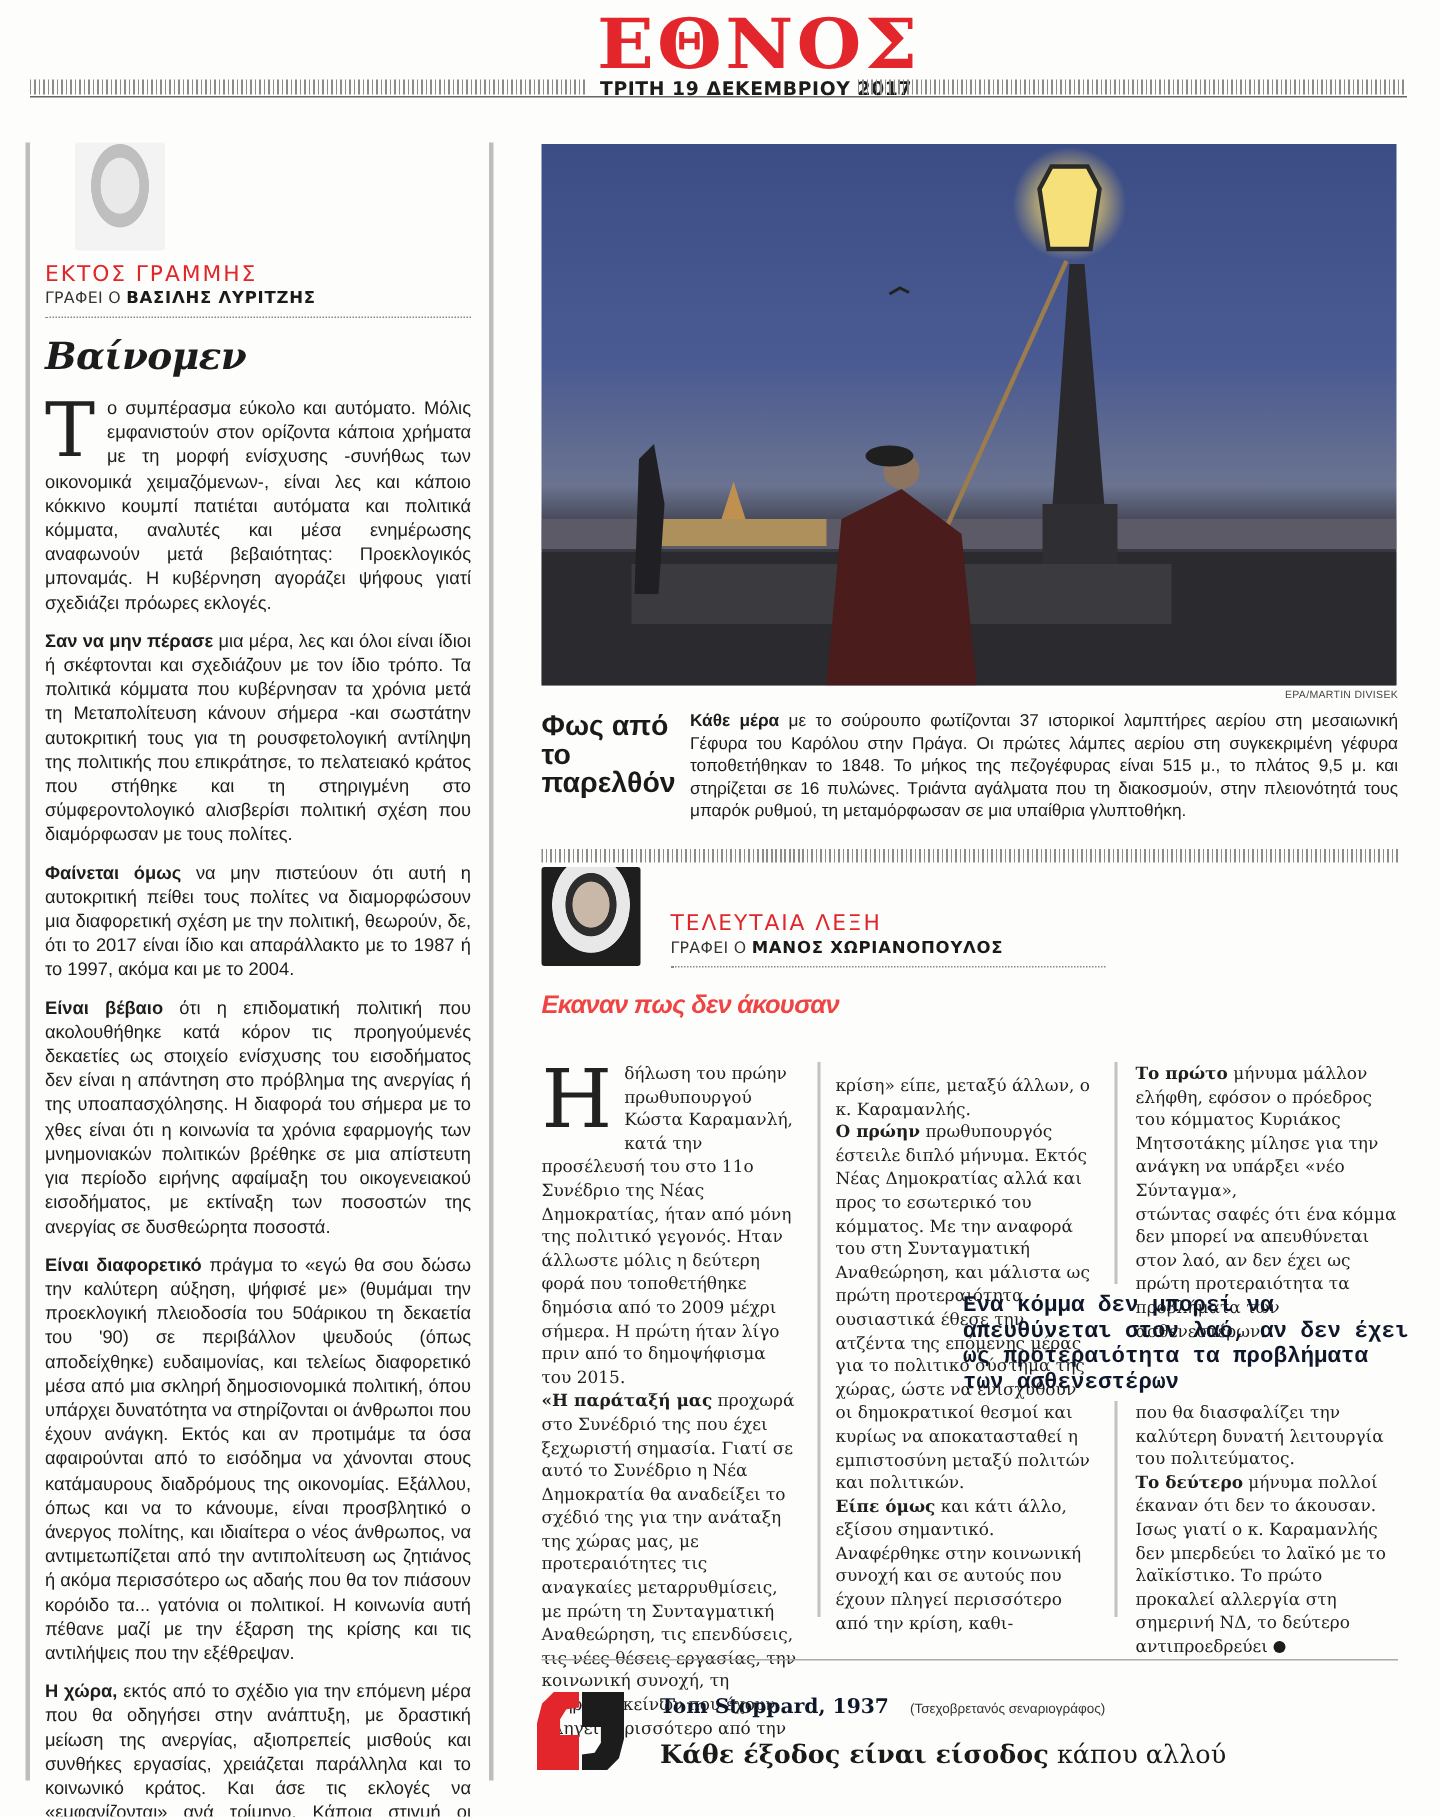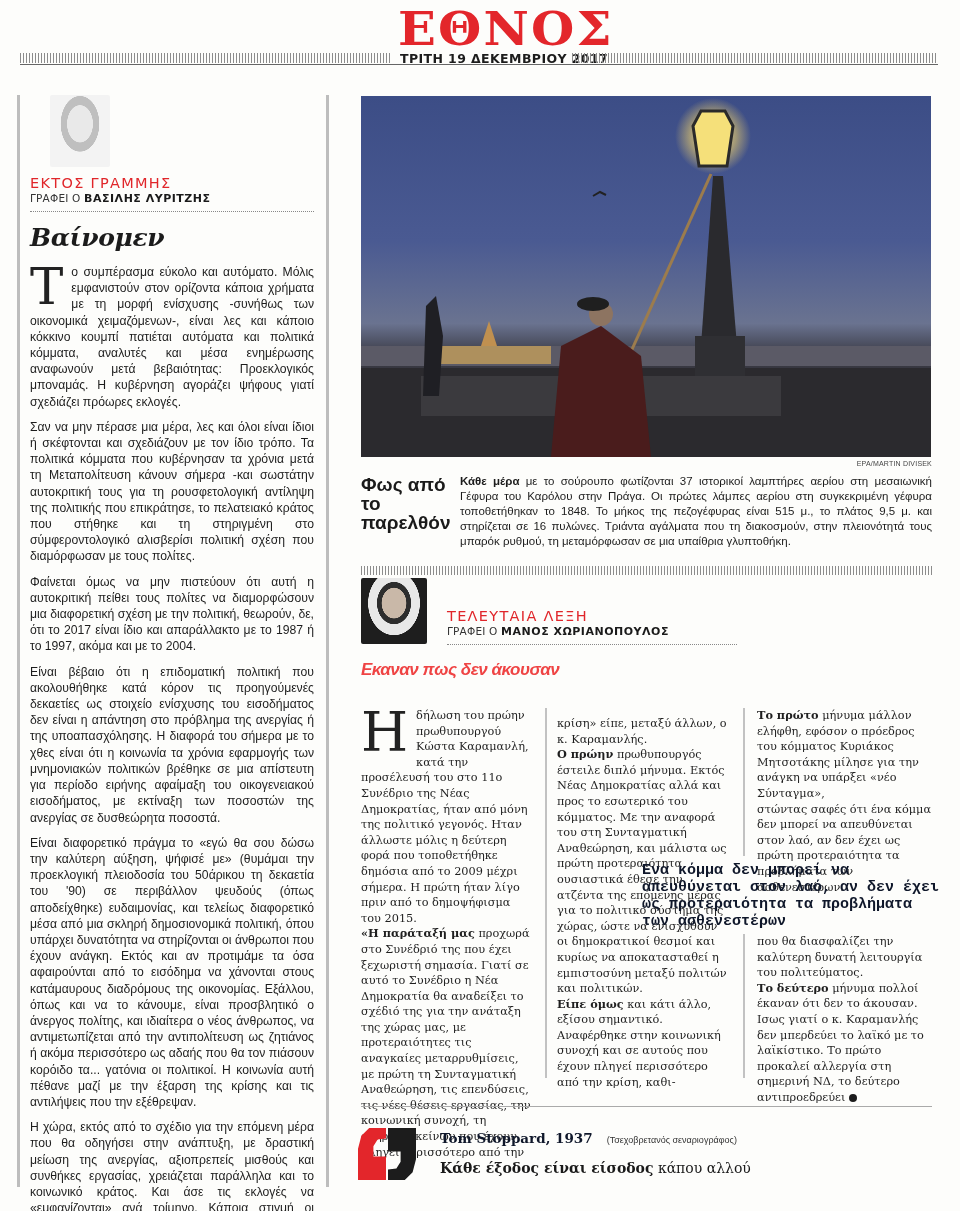--- a/index.html
+++ b/index.html
@@ -20,21 +20,21 @@
   .portrait { width: 60px; height: 72px; margin-left: 20px; background: radial-gradient(ellipse at 50% 40%, #e9e9e9 0 30%, #bfbfbf 31% 45%, #f3f3f3 46%); border-radius: 2px; position: relative; }
   .portrait.dark { background: radial-gradient(ellipse at 50% 38%, #c9b8a8 0 26%, #2d2d2d 27% 36%, #e8e8e8 37% 55%, #1e1e1e 56%); }
   .col-kicker { font-family: "DejaVu Sans", sans-serif; font-size: 14.5px; letter-spacing: 1.3px; color: #e0262a; margin-top: 8px; }
   .byline { font-size: 10.5px; color: #333; margin-top: 1px; letter-spacing: 0.2px; }
   .byline b { font-weight: bold; font-size: 11px; letter-spacing: 0.5px; color: #1a1a1a; }
   .dotted { border-bottom: 1px dotted #888; margin-top: 6px; }
   .headline-left { font-family: "DejaVu Serif", serif; font-style: italic; font-weight: bold; font-size: 25px; line-height: 32px; margin-top: 10px; letter-spacing: -0.4px; }
 
   .body-text { font-family: "Liberation Sans", sans-serif; font-size: 12.2px; line-height: 16.2px; text-align: justify; color: #1d1d1d; }
   .body-text p { margin-bottom: 9px; }
-  .body-text b { font-weight: normal; }
+  .body-text b { font-weight: bold; }
   .dropcap { float: left; font-family: "DejaVu Serif", serif; font-size: 50px; line-height: 42px; margin: 2px 8px 0 0; color: #222; }
   .end-dot { display: inline-block; width: 8px; height: 8px; border-radius: 50%; background: #1c1c1c; margin-left: 4px; vertical-align: middle; }
   .left-col .body-text { margin-top: 10px; }
 
   .photo { position: absolute; left: 361px; top: 96px; width: 570px; height: 361px; overflow: hidden; background: linear-gradient(180deg, #3c4d86 0%, #4a5a92 40%, #6a7390 63%, #3a3a44 72%, #2a2a2f 100%); }
   .photo-credit { position: absolute; left: 820px; top: 460px; width: 112px; text-align: right; font-size: 7px; letter-spacing: 0.2px; color: #444; font-family: "Liberation Sans", sans-serif; }
   .photo-title { position: absolute; left: 361px; top: 475px; width: 90px; font-family: "Liberation Sans", sans-serif; font-weight: bold; font-size: 19px; line-height: 19px; color: #1a1a1a; }
   .photo-caption { position: absolute; left: 460px; top: 474px; width: 472px; font-family: "Liberation Sans", sans-serif; font-size: 11.5px; line-height: 15px; text-align: justify; }
 
   .sec-ticks { position: absolute; left: 361px; top: 566px; width: 571px; height: 9px; background: repeating-linear-gradient(90deg, #8c8c8c 0 1px, transparent 1px 3px); }
@@ -55,21 +55,21 @@
   .col-rule { position: absolute; width: 2px; background: #c2c2c2; }
 
   .pullquote { position: absolute; left: 642px; top: 862px; width: 300px; font-family: Liberation Mono, monospace; font-weight: bold; font-size: 15px; line-height: 17px; color: #0f172a; }
 
   .quote-rule { position: absolute; left: 361px; top: 1106px; width: 571px; height: 1px; background: #aaa; }
   .quote-mark { position: absolute; left: 358px; top: 1128px; width: 60px; height: 56px; }
   .quote-mark .r { position: absolute; left: 0; top: 0; width: 28px; height: 52px; background: #e3262b; clip-path: polygon(40% 0, 100% 0, 100% 20%, 70% 22%, 55% 35%, 55% 55%, 100% 55%, 100% 100%, 0 100%, 0 40%, 12% 15%); }
   .quote-mark .k { position: absolute; left: 30px; top: 0; width: 28px; height: 52px; background: #1c1c1c; clip-path: polygon(0 0, 100% 0, 100% 60%, 88% 85%, 60% 100%, 0 100%, 0 80%, 30% 78%, 45% 65%, 45% 45%, 0 45%); }
   .quote-author { position: absolute; left: 440px; top: 1130px; font-family: "DejaVu Serif", serif; font-weight: bold; font-size: 13.5px; color: #1a1a1a; }
   .quote-author span { font-family: "Liberation Sans", sans-serif; font-weight: normal; font-size: 9px; color: #333; margin-left: 14px; }
-  .quote-text { position: absolute; left: 440px; top: 1160px; font-family: "DejaVu Serif", serif; font-size: 14px; color: #1a1a1a; }
+  .quote-text { position: absolute; left: 440px; top: 1160px; font-family: "DejaVu Serif", serif; font-size: 17px; color: #1a1a1a; }
   .quote-text b { font-weight: bold; }
 </style>
 </head>
 <body>
 
 <div class="masthead">
   <div class="logo">ΕΘΝΟΣ</div>
   <div class="ticks left"></div>
   <div class="date">ΤΡΙΤΗ 19 ΔΕΚΕΜΒΡΙΟΥ 2017</div>
   <div class="ticks right"></div>

